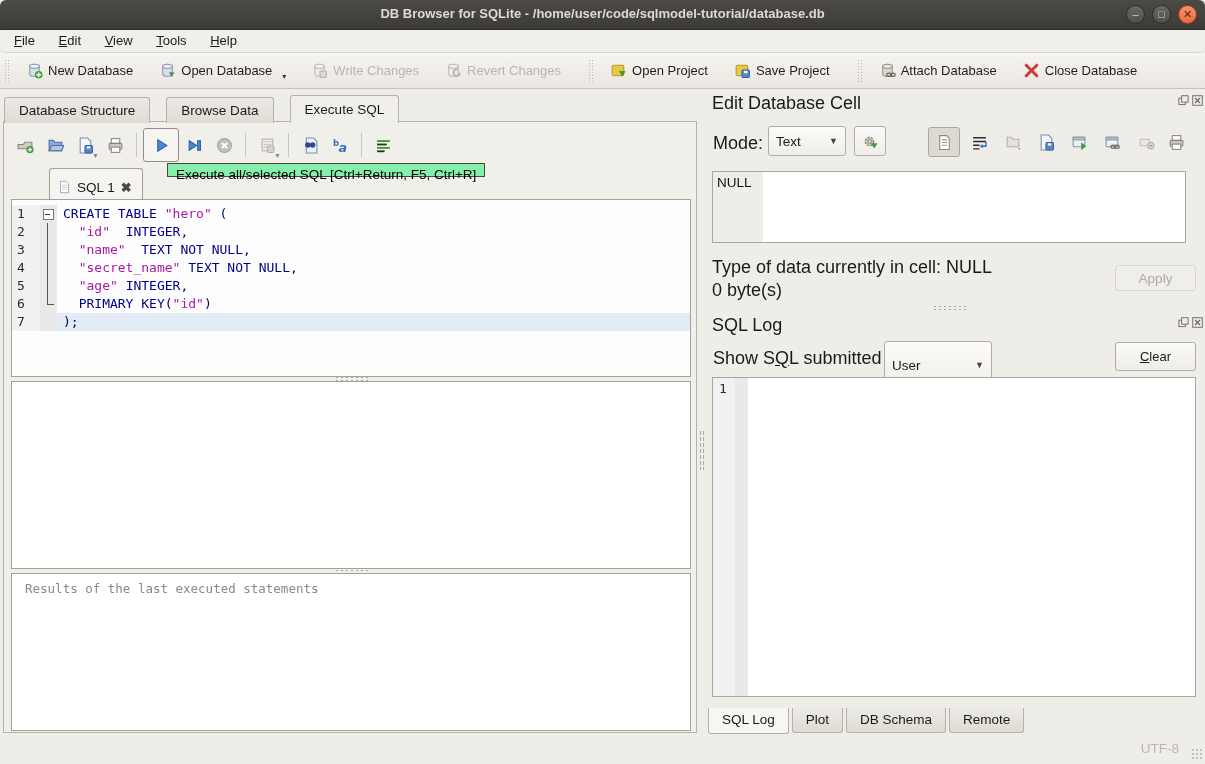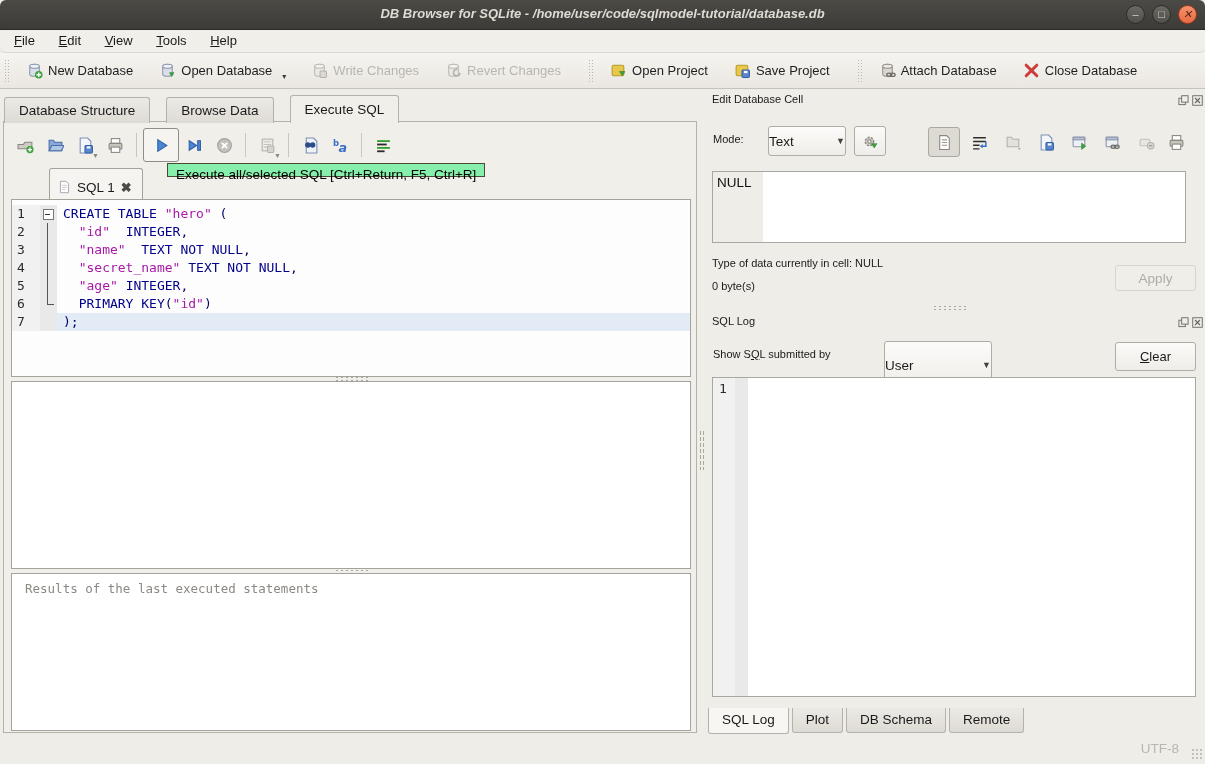--- a/index.html
+++ b/index.html
@@ -2,21 +2,21 @@
 <html><head>
 <meta charset="utf-8">
 <style>
   * { margin:0; padding:0; box-sizing:border-box; }
   html,body { width:1205px; height:764px; overflow:hidden; }
   body { font-family:"Liberation Sans", sans-serif; background:#EFEDE8; position:relative; font-size:13px; color:#1a1a1a; }
 
   
   .titlebar { position:absolute; left:0; top:0; width:1205px; height:30px;
     background:linear-gradient(#4b4a45,#3c3b37); border-bottom:1px solid #2a2925;
-    border-radius:6px 6px 0 0;font-style:italic; }
+    border-radius:6px 6px 0 0; }
   .titlebar .title { position:absolute; left:0; right:0; top:6px; text-align:center;
     color:#dfdbd3; font-weight:bold; font-size:13px; }
   .win-btns { position:absolute; right:8px; top:5px; display:flex; gap:7px; }
   .win-btn { width:19px; height:19px; border-radius:50%; background:linear-gradient(#6a6963,#504f4a);
     border:1px solid #2e2d29; color:#d8d4cc; font-size:11px; line-height:17px; text-align:center; cursor:default; }
   .win-btn.close { background:linear-gradient(#f5926c,#e96b43); border-color:#9c3c1f; color:#5c2413; }
 
   
   .menubar { position:absolute; left:0; top:30px; width:1205px; height:23px;
     background:#f1efea; border-bottom:1px solid #d9d6cf; padding-left:4px;border-radius:6px; }
@@ -82,25 +82,25 @@
   .grid-area { position:absolute; left:7px; top:259px; width:680px; height:188px;
     background:#fff; border:1px solid #a5a29b; }
   .msg-area { position:absolute; left:7px; top:451px; width:680px; height:158px;
     background:#fff; border:1px solid #a5a29b; padding:7px 13px;
     font-family:"DejaVu Sans Mono", monospace; font-size:12.5px; color:#8c8884; }
   .hsplit { position:absolute; left:330px; width:34px; height:5px;
     background-image:radial-gradient(#aaa79f 1px, transparent 1px); background-size:5px 3px; }
 
   
   .rightpanel { position:absolute; left:704px; top:89px; width:501px; height:675px; }
-  .dock-head { position:absolute; font-size:11px; color:#1a1a1a; }
+  .dock-head { position:absolute; font-size:18px; color:#1a1a1a; }
   .dock-btns { position:absolute; display:flex; gap:3px; }
   .dock-btn { width:11px; height:11px; }
   .combo { position:absolute; background:linear-gradient(#fcfbfa,#efede8); border:1px solid #b0ada6;
-    border-radius:3px; display:flex; align-items:center; padding:0 0; font-size:13.5px; cursor:default;gap:12px; }
+    border-radius:3px; display:flex; align-items:center; padding:0 7px; font-size:13.5px; cursor:default;gap:12px; }
   .combo .arrow { margin-left:auto; font-size:9px; color:#43423d; }
   .sq-btn { position:absolute; background:linear-gradient(#fbfaf8,#efede9); border:1px solid #b0ada6;
     border-radius:3px; display:flex; align-items:center; justify-content:center; cursor:default; }
   .icon-btn24 { position:absolute; width:26px; height:26px; display:flex; align-items:center; justify-content:center;
     background:transparent; border:none; cursor:default; }
   .icon-btn24.pressed { border:1px solid #aba8a1; border-radius:3px; background:#dddad4; width:32px; height:30px; }
   .cell-editor { position:absolute; left:8px; top:82px; width:474px; height:72px; background:#fff;
     border:1px solid #a9a7a2; display:flex; }
   .cell-gutter { width:50px; background:#eeede8; padding:3px 0 0 4px; font-size:13.5px; color:#111; }
   .apply-btn { position:absolute; left:411px; top:176px; width:81px; height:26px;

